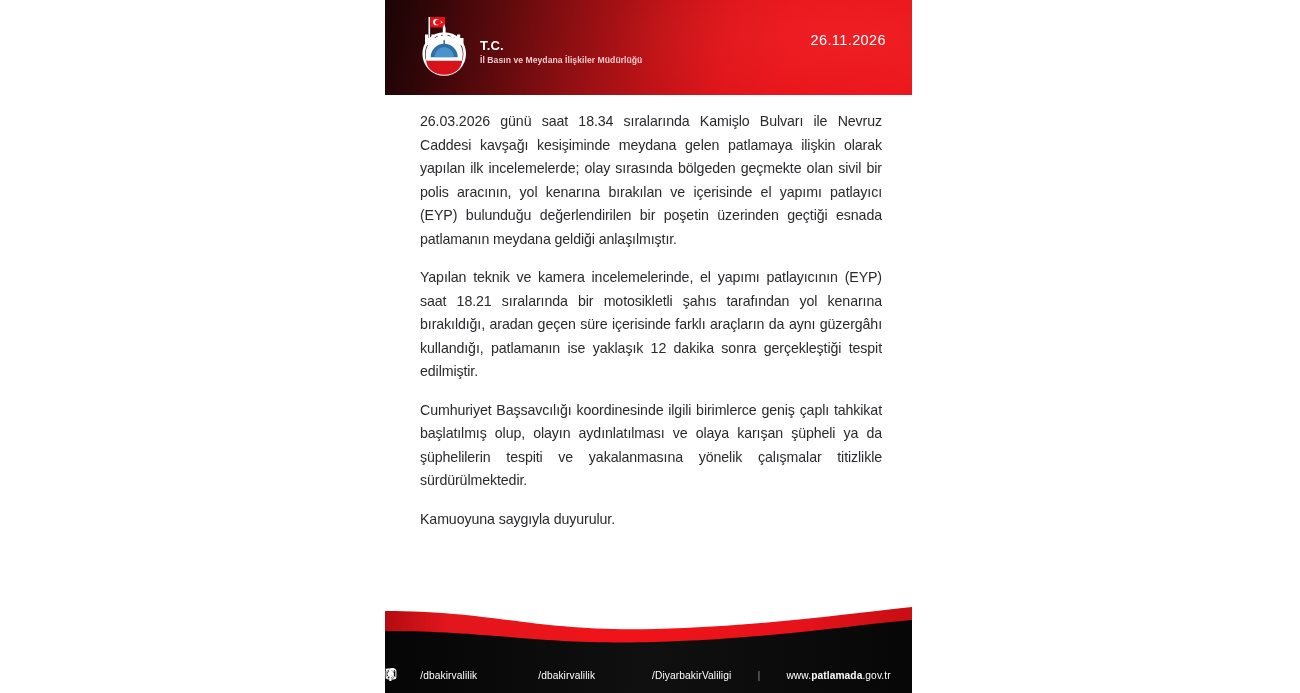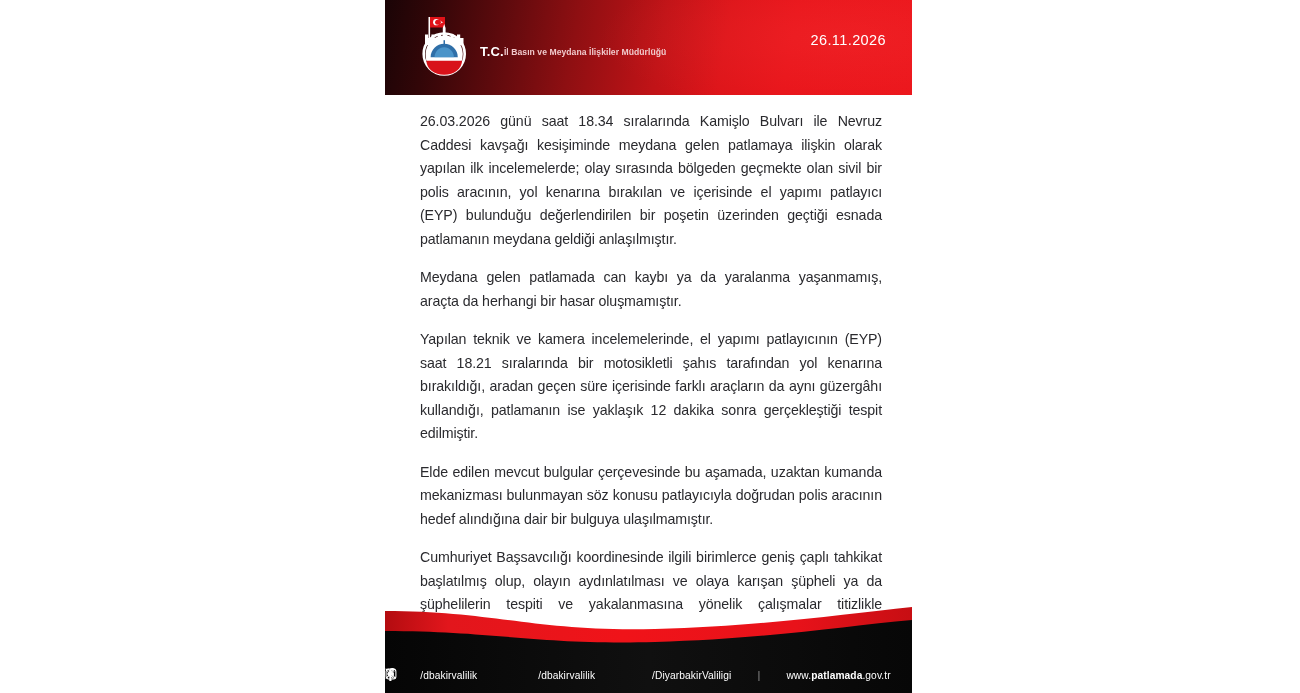--- a/index.html
+++ b/index.html
@@ -75,21 +75,21 @@
     gap: 7px;
     z-index: 2;
   }
   .emblem {
     width: 56px;
     height: 66px;
     flex: 0 0 auto;
   }
   .logo-text {
     display: flex;
-    flex-direction: row;
+    flex-direction: column;
     justify-content: center;
     line-height: 1;
     padding-top: 9px;
   }
   .logo-tc {
     font-size: 13px;
     font-weight: bold;
     color: #ffffff;
     letter-spacing: 0.2px;
     line-height: 1.05;
@@ -271,23 +271,21 @@
       </div>
 
       <div class="header-title-block">
         <div class="header-date">26.11.2026</div>
       </div>
     </div>
 
     <div class="body-area">
       <div class="paragraphs">
         <p class="para">26.03.2026 günü saat 18.34 sıralarında Kamişlo Bulvarı ile Nevruz Caddesi kavşağı kesişiminde meydana gelen patlamaya ilişkin olarak yapılan ilk incelemelerde; olay sırasında bölgeden geçmekte olan sivil bir polis aracının, yol kenarına bırakılan ve içerisinde el yapımı patlayıcı (EYP) bulunduğu değerlendirilen bir poşetin üzerinden geçtiği esnada patlamanın meydana geldiği anlaşılmıştır.</p>
-        <p class="para">Meydana gelen patlamada can kaybı ya da yaralanma yaşanmamış, araçta da  herhangi bir hasar oluşmamıştır.</p>
         <p class="para">Yapılan teknik ve kamera incelemelerinde, el yapımı patlayıcının (EYP) saat 18.21 sıralarında bir motosikletli şahıs tarafından yol kenarına bırakıldığı, aradan geçen süre içerisinde farklı araçların da aynı güzergâhı kullandığı, patlamanın ise yaklaşık 12 dakika sonra gerçekleştiği tespit edilmiştir.</p>
-        <p class="para">Elde edilen mevcut bulgular çerçevesinde bu aşamada, uzaktan kumanda mekanizması bulunmayan  söz konusu patlayıcıyla doğrudan polis aracının hedef alındığına dair bir bulguya ulaşılmamıştır.</p>
         <p class="para">Cumhuriyet Başsavcılığı koordinesinde ilgili birimlerce geniş çaplı tahkikat başlatılmış olup, olayın aydınlatılması ve olaya karışan şüpheli ya da şüphelilerin tespiti ve yakalanmasına yönelik çalışmalar titizlikle sürdürülmektedir.</p>
         <p class="para">Kamuoyuna saygıyla duyurulur.</p>
       </div>
     </div>
 
     <div class="footer">
 
       <svg width="527" height="95" viewBox="0 0 527 95">
         <defs>
           <linearGradient id="redwave" x1="0" y1="0" x2="1" y2="0">

